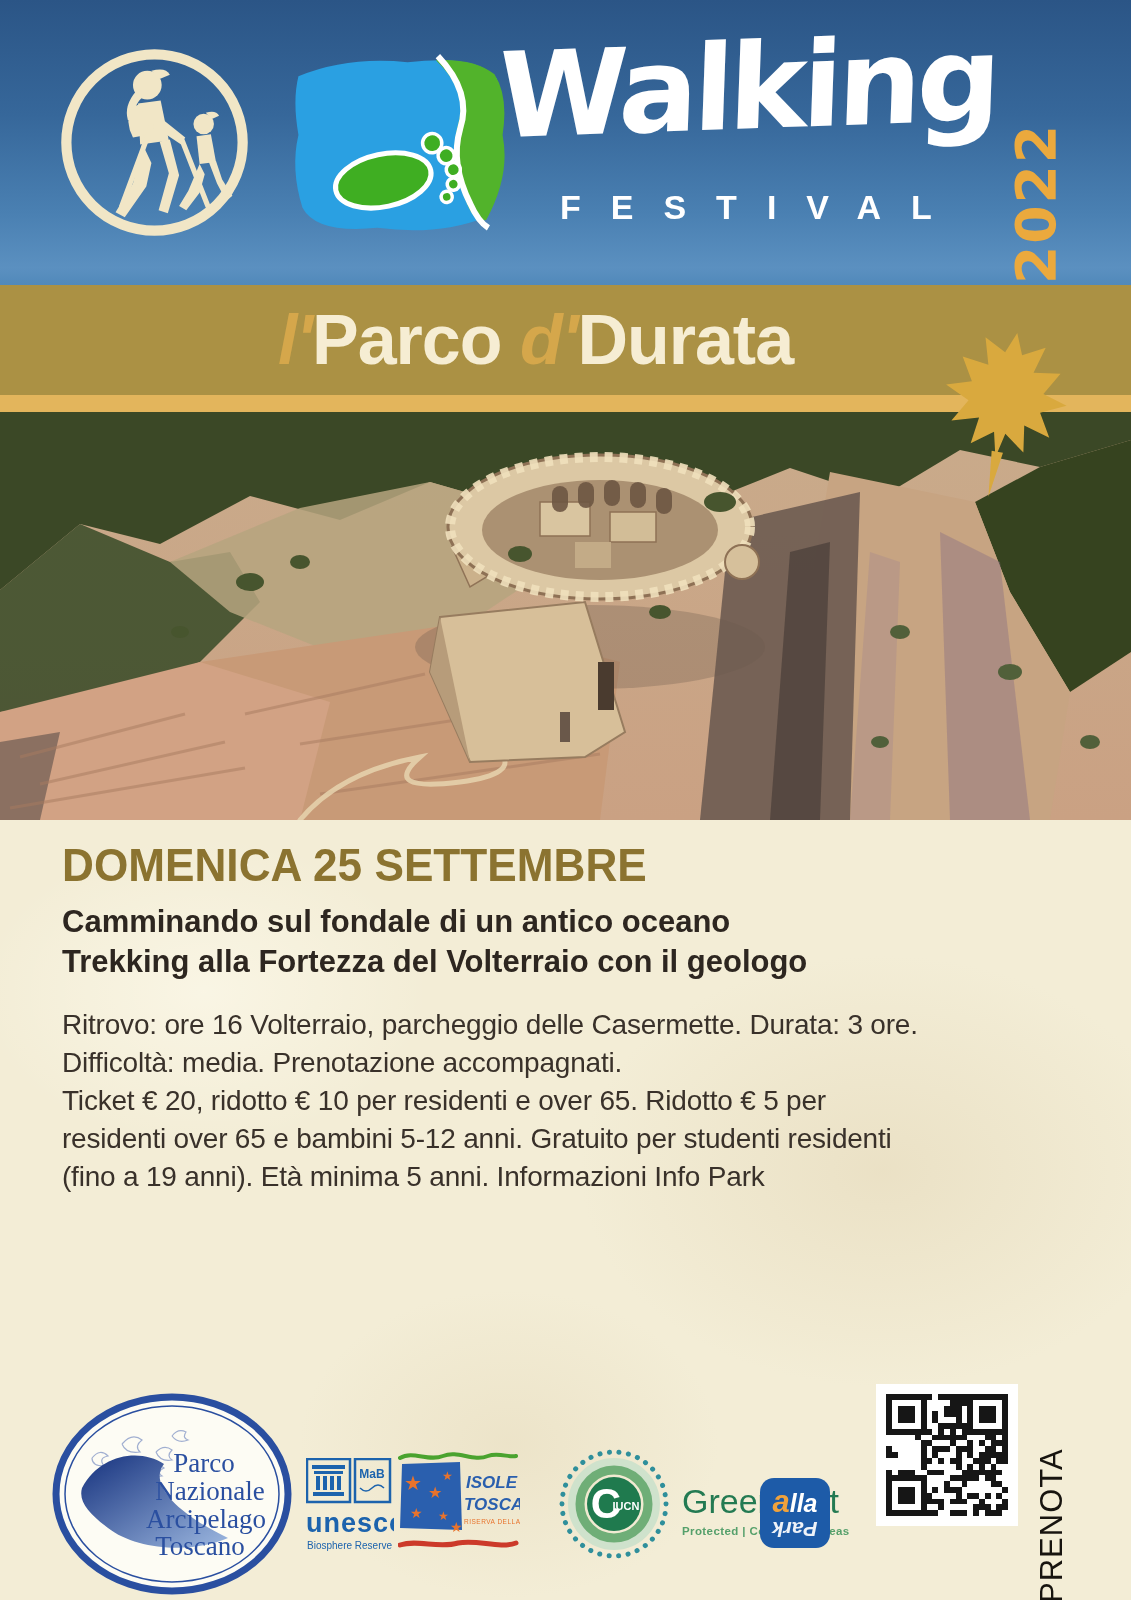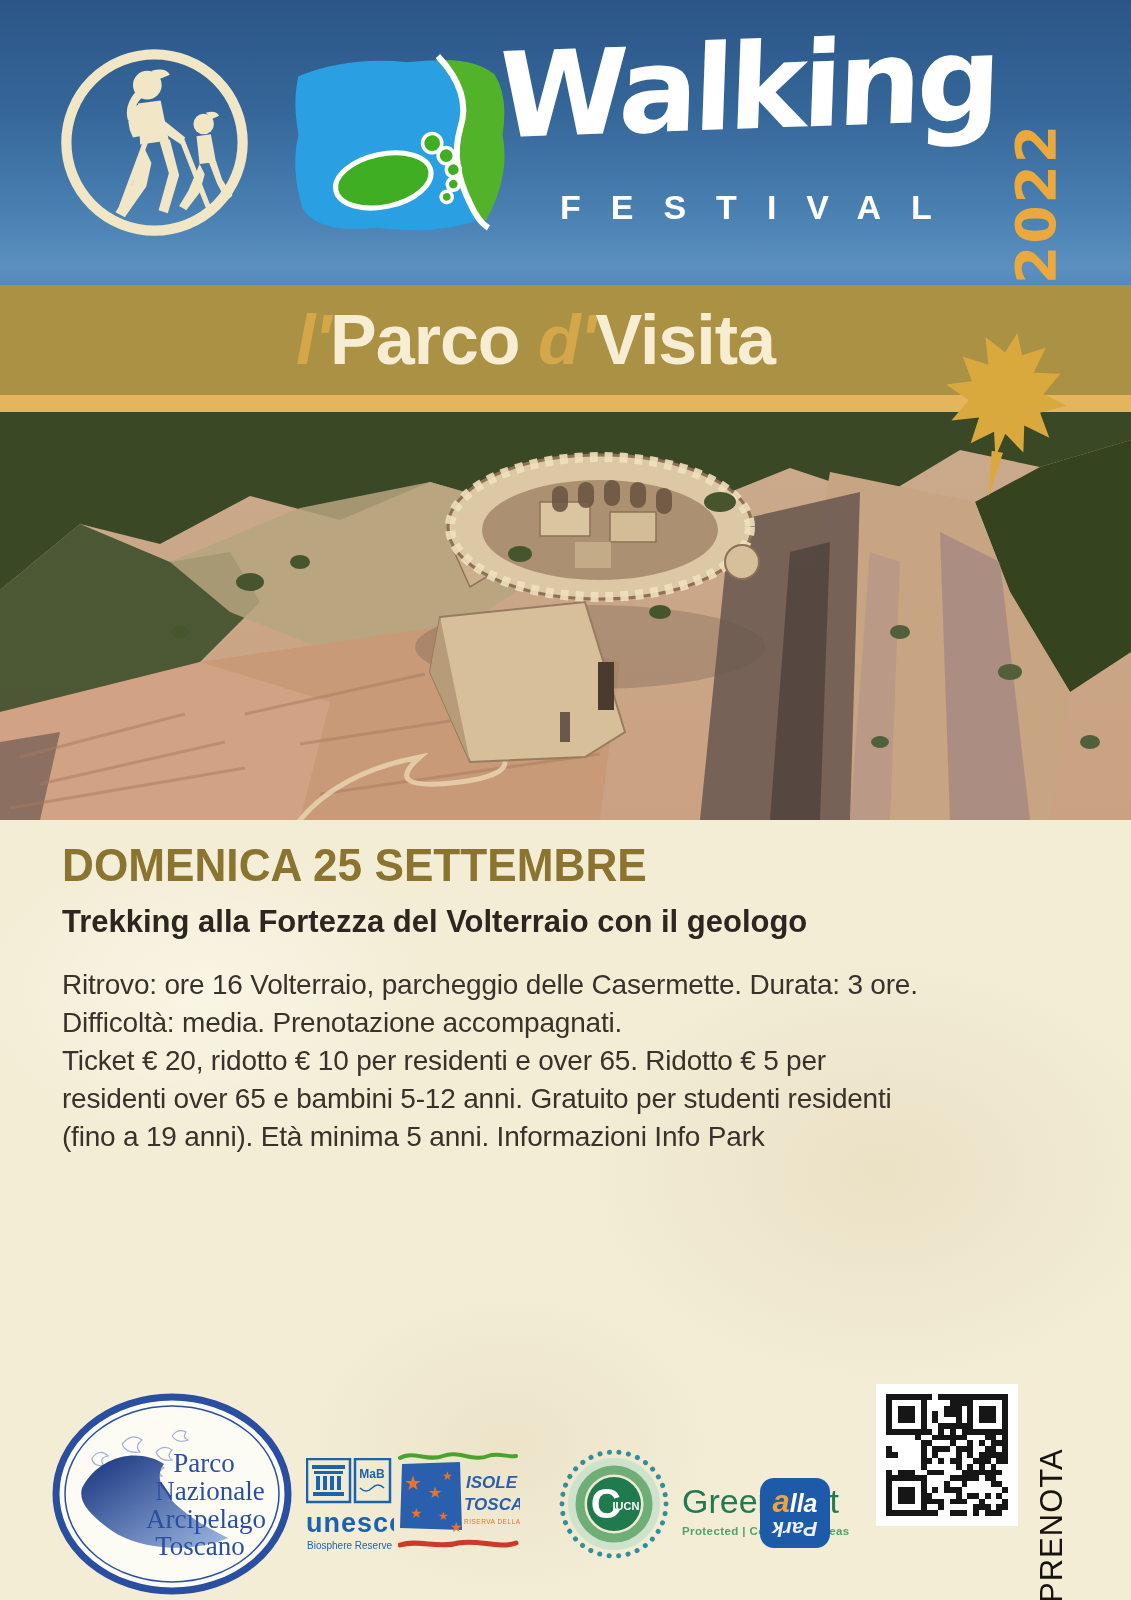--- a/index.html
+++ b/index.html
@@ -111,21 +111,21 @@
         <circle cx="153" cy="157" r="5.5" stroke-width="3.5"></circle>
       </g>
     </svg>
 
     <div class="walking">Walking</div>
     <div class="festival">FESTIVAL</div>
     <div class="year">2022</div>
   </div>
 
   <div class="gold-band">
-    <div class="line"><span class="gold-article">l'</span><span class="gold-word">Parco</span><span class="gold-word">&nbsp;</span><span class="gold-article">d'</span><span class="gold-word">Visita</span></div>
+    <div class="line"><span class="gold-article">l'</span><span class="gold-word">Parco</span><span class="gold-word">&nbsp;</span><span class="gold-article">d'</span><span class="gold-word">Durata</span></div>
   </div>
   <div class="gold-strip"></div>
 
   <svg class="leaf" width="150" height="172" viewBox="-10 -4 140 180">
     <path fill="#d9a93e" d="M60 0 L69 22 L92 10 L84 38 L112 34 L98 58 L124 66 L98 78 L112 102 L84 94 L88 122 L66 106 L60 132 L54 106 L32 122 L36 94 L8 102 L22 78 L-4 66 L22 58 L8 34 L36 38 L28 10 L51 22 Z"></path>
     <path fill="#d9a93e" d="M55 126 L60 174 L67 126 Z"></path>
   </svg>
 
   <div class="photo">
     <svg width="1131" height="408" viewBox="0 0 1131 408" preserveAspectRatio="none">
@@ -192,20 +192,21 @@
         <ellipse cx="900" cy="220" rx="10" ry="7"></ellipse>
           <ellipse cx="1010" cy="260" rx="12" ry="8"></ellipse>
         <ellipse cx="1090" cy="330" rx="10" ry="7"></ellipse>
           <ellipse cx="880" cy="330" rx="9" ry="6"></ellipse>
       </g>
     </svg>
   </div>
 
   <div class="body-section">
     <div class="date-heading">DOMENICA 25 SETTEMBRE</div>
+    <div class="subtitle">Camminando sul fondale di un antico oceano</div>
     <div class="subtitle">Trekking alla Fortezza del Volterraio con il geologo</div>
     <div class="para para2">
       <div class="pline">Ritrovo: ore 16 Volterraio, parcheggio delle Casermette. Durata: 3 ore.</div>
       <div class="pline">Difficoltà: media. Prenotazione accompagnati.</div>
       <div class="pline">Ticket € 20, ridotto € 10 per residenti e over 65. Ridotto € 5 per</div>
       <div class="pline">residenti over 65 e bambini 5-12 anni. Gratuito per studenti residenti</div>
       <div class="pline">(fino a 19 anni). Età minima 5 anni. Informazioni Info Park</div>
     </div>
   </div>
 

